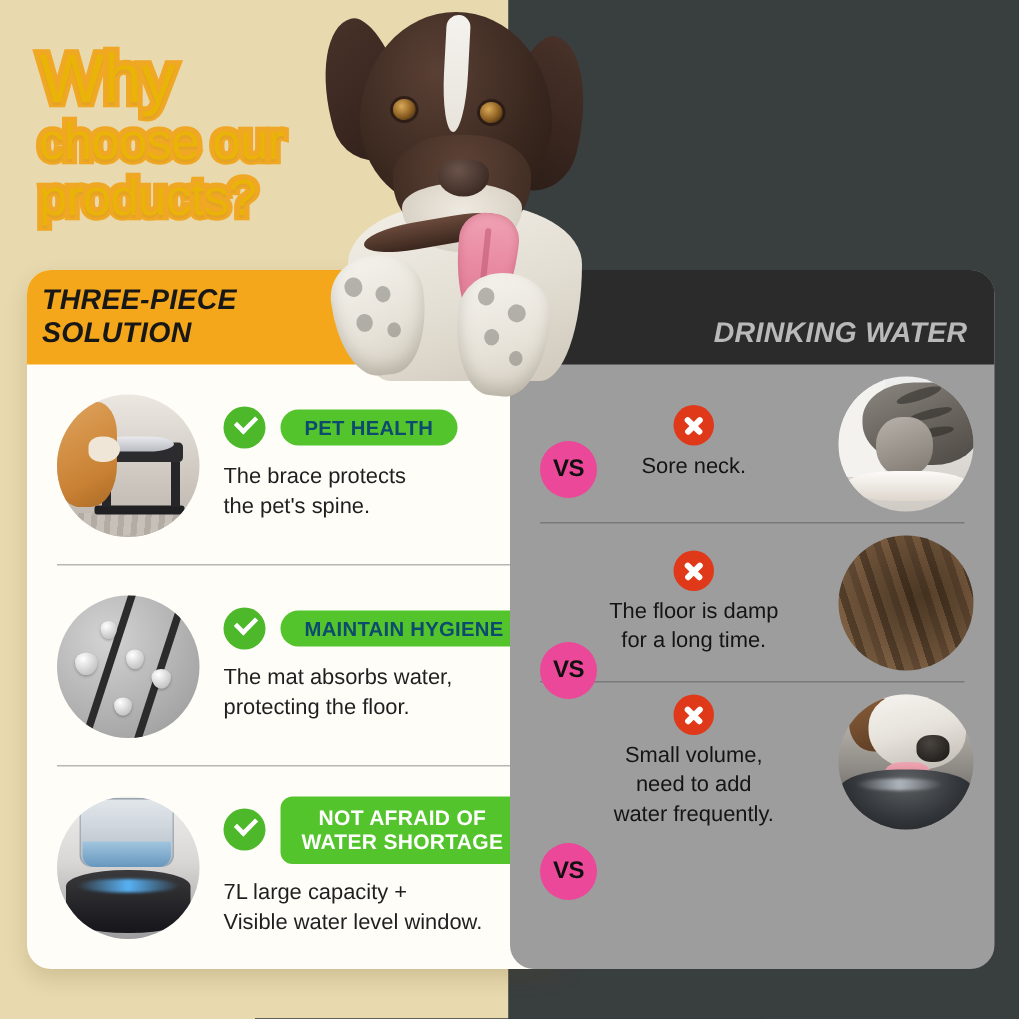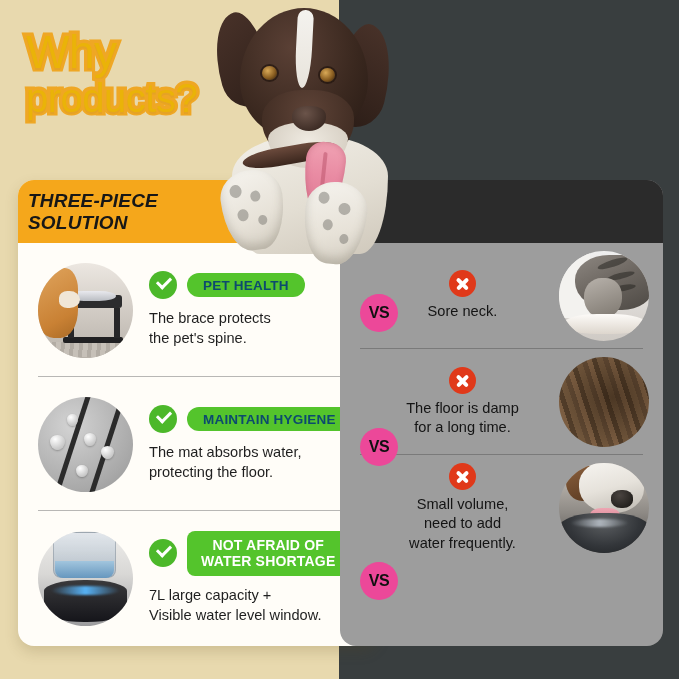--- a/index.html
+++ b/index.html
@@ -37,21 +37,21 @@
     font-style: normal;
     color: #eab308;
     letter-spacing: -0.5px;
     line-height: 0.98;
     -webkit-text-stroke: 7px #efa724;
     paint-order: stroke fill;
     text-shadow: 0 2px 0 rgba(200,150,40,.25);
   }
   #hero-l1 { font-size: 46px; }
   #hero-l2 { font-size: 34px; margin-top: 4px; }
-  #hero-l3 { font-size: 40px; margin-top: 4px; }
+  #hero-l3 { font-size: 34px; margin-top: 4px; }
 
   
   #dog-photo {
     position: absolute;
     left: 200px; top: -6px;
     width: 215px; height: 258px;
     z-index: 45;
     pointer-events: none;
   }
   .dg { position: absolute; }
@@ -356,20 +356,21 @@
   #vs-3 { left: 360px; top: 562px; }
 </style>
 </head>
 <body>
 
 <div id="bg-left"></div>
 <div id="bg-right"></div>
 
 <div id="hero-title">
   <div class="hero-line" id="hero-l1">Why</div>
+  <div class="hero-line" id="hero-l2">choose our</div>
   <div class="hero-line" id="hero-l3">products?</div>
 </div>
 
 <div id="dog-photo">
   <div class="dg chest"></div>
   <div class="dg ear-l"></div>
   <div class="dg ear-r"></div>
   <div class="dg head"></div>
   <div class="dg blaze"></div>
   <div class="dg eye eye-l"></div>
@@ -467,20 +468,21 @@
       </div>
     </div>
 
   </div>
 </div>
 
 <div class="panel" id="panel-right">
   <div class="panel-head" id="head-right">
     <div class="panel-head-text">
       <br>
+      <span>DRINKING WATER</span>
     </div>
   </div>
 
   <div class="rows-right">
 
     <div class="row row-right">
       <div class="con-content">
         <div class="x-icon"></div>
         <div class="con-desc">Sore neck.</div>
       </div>

